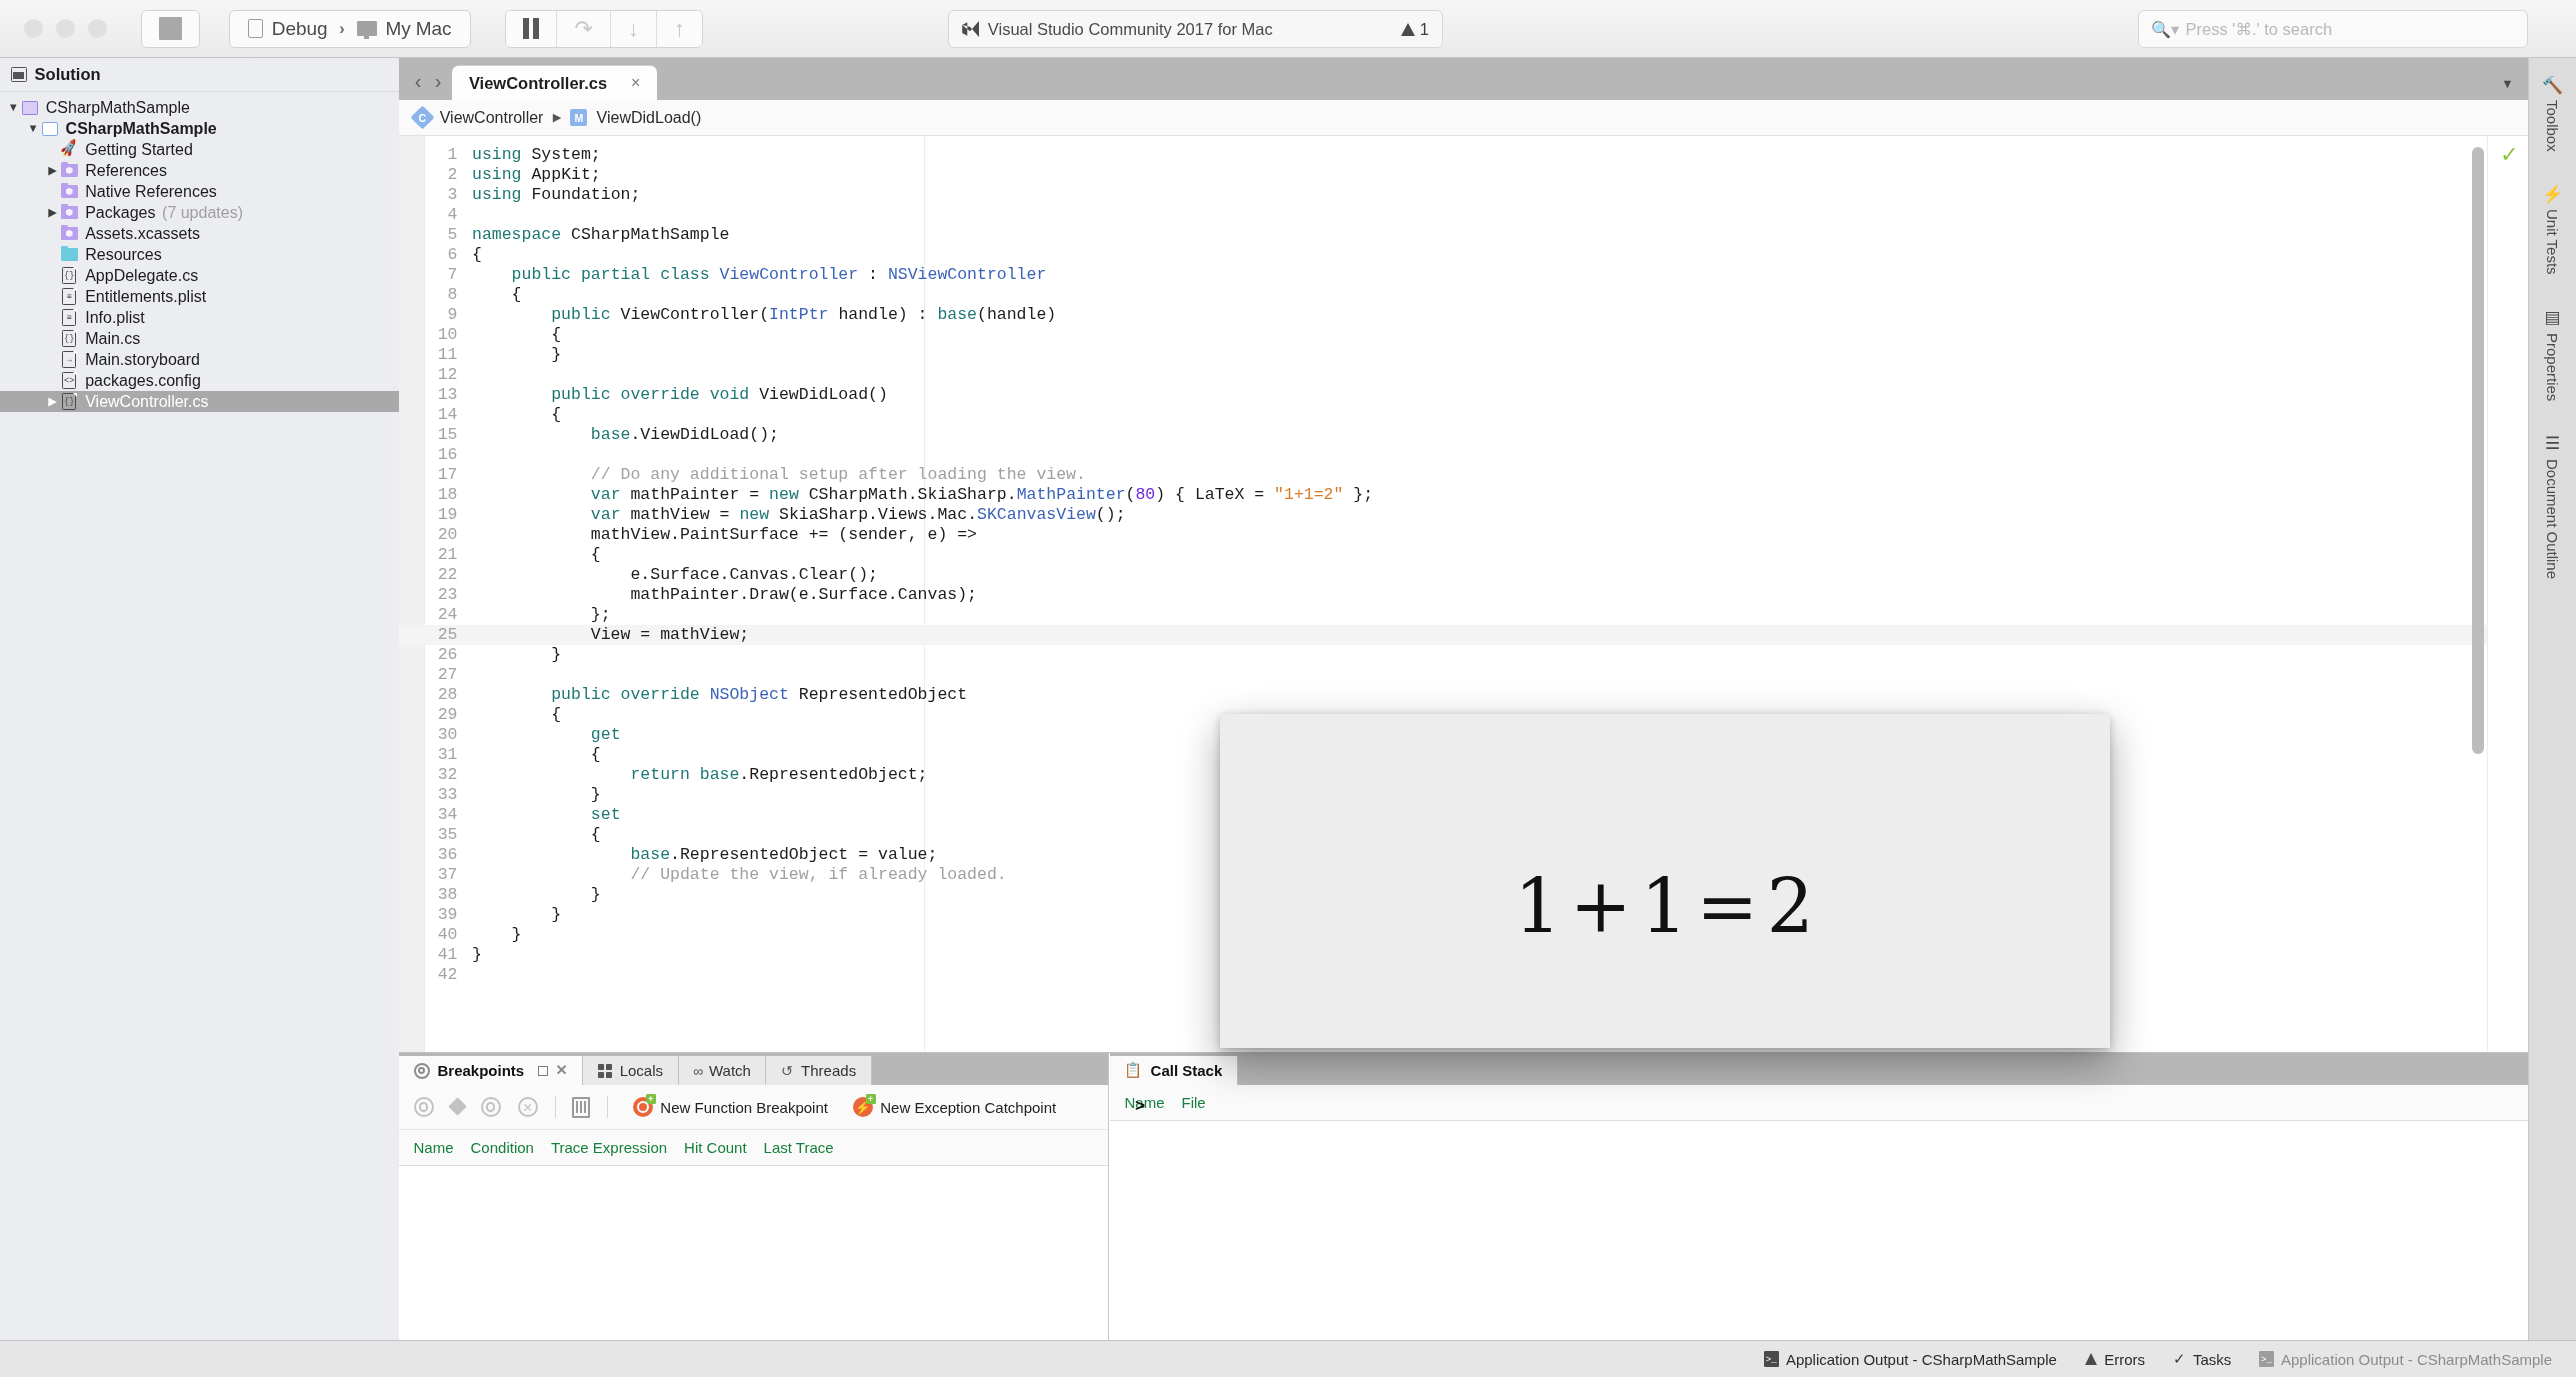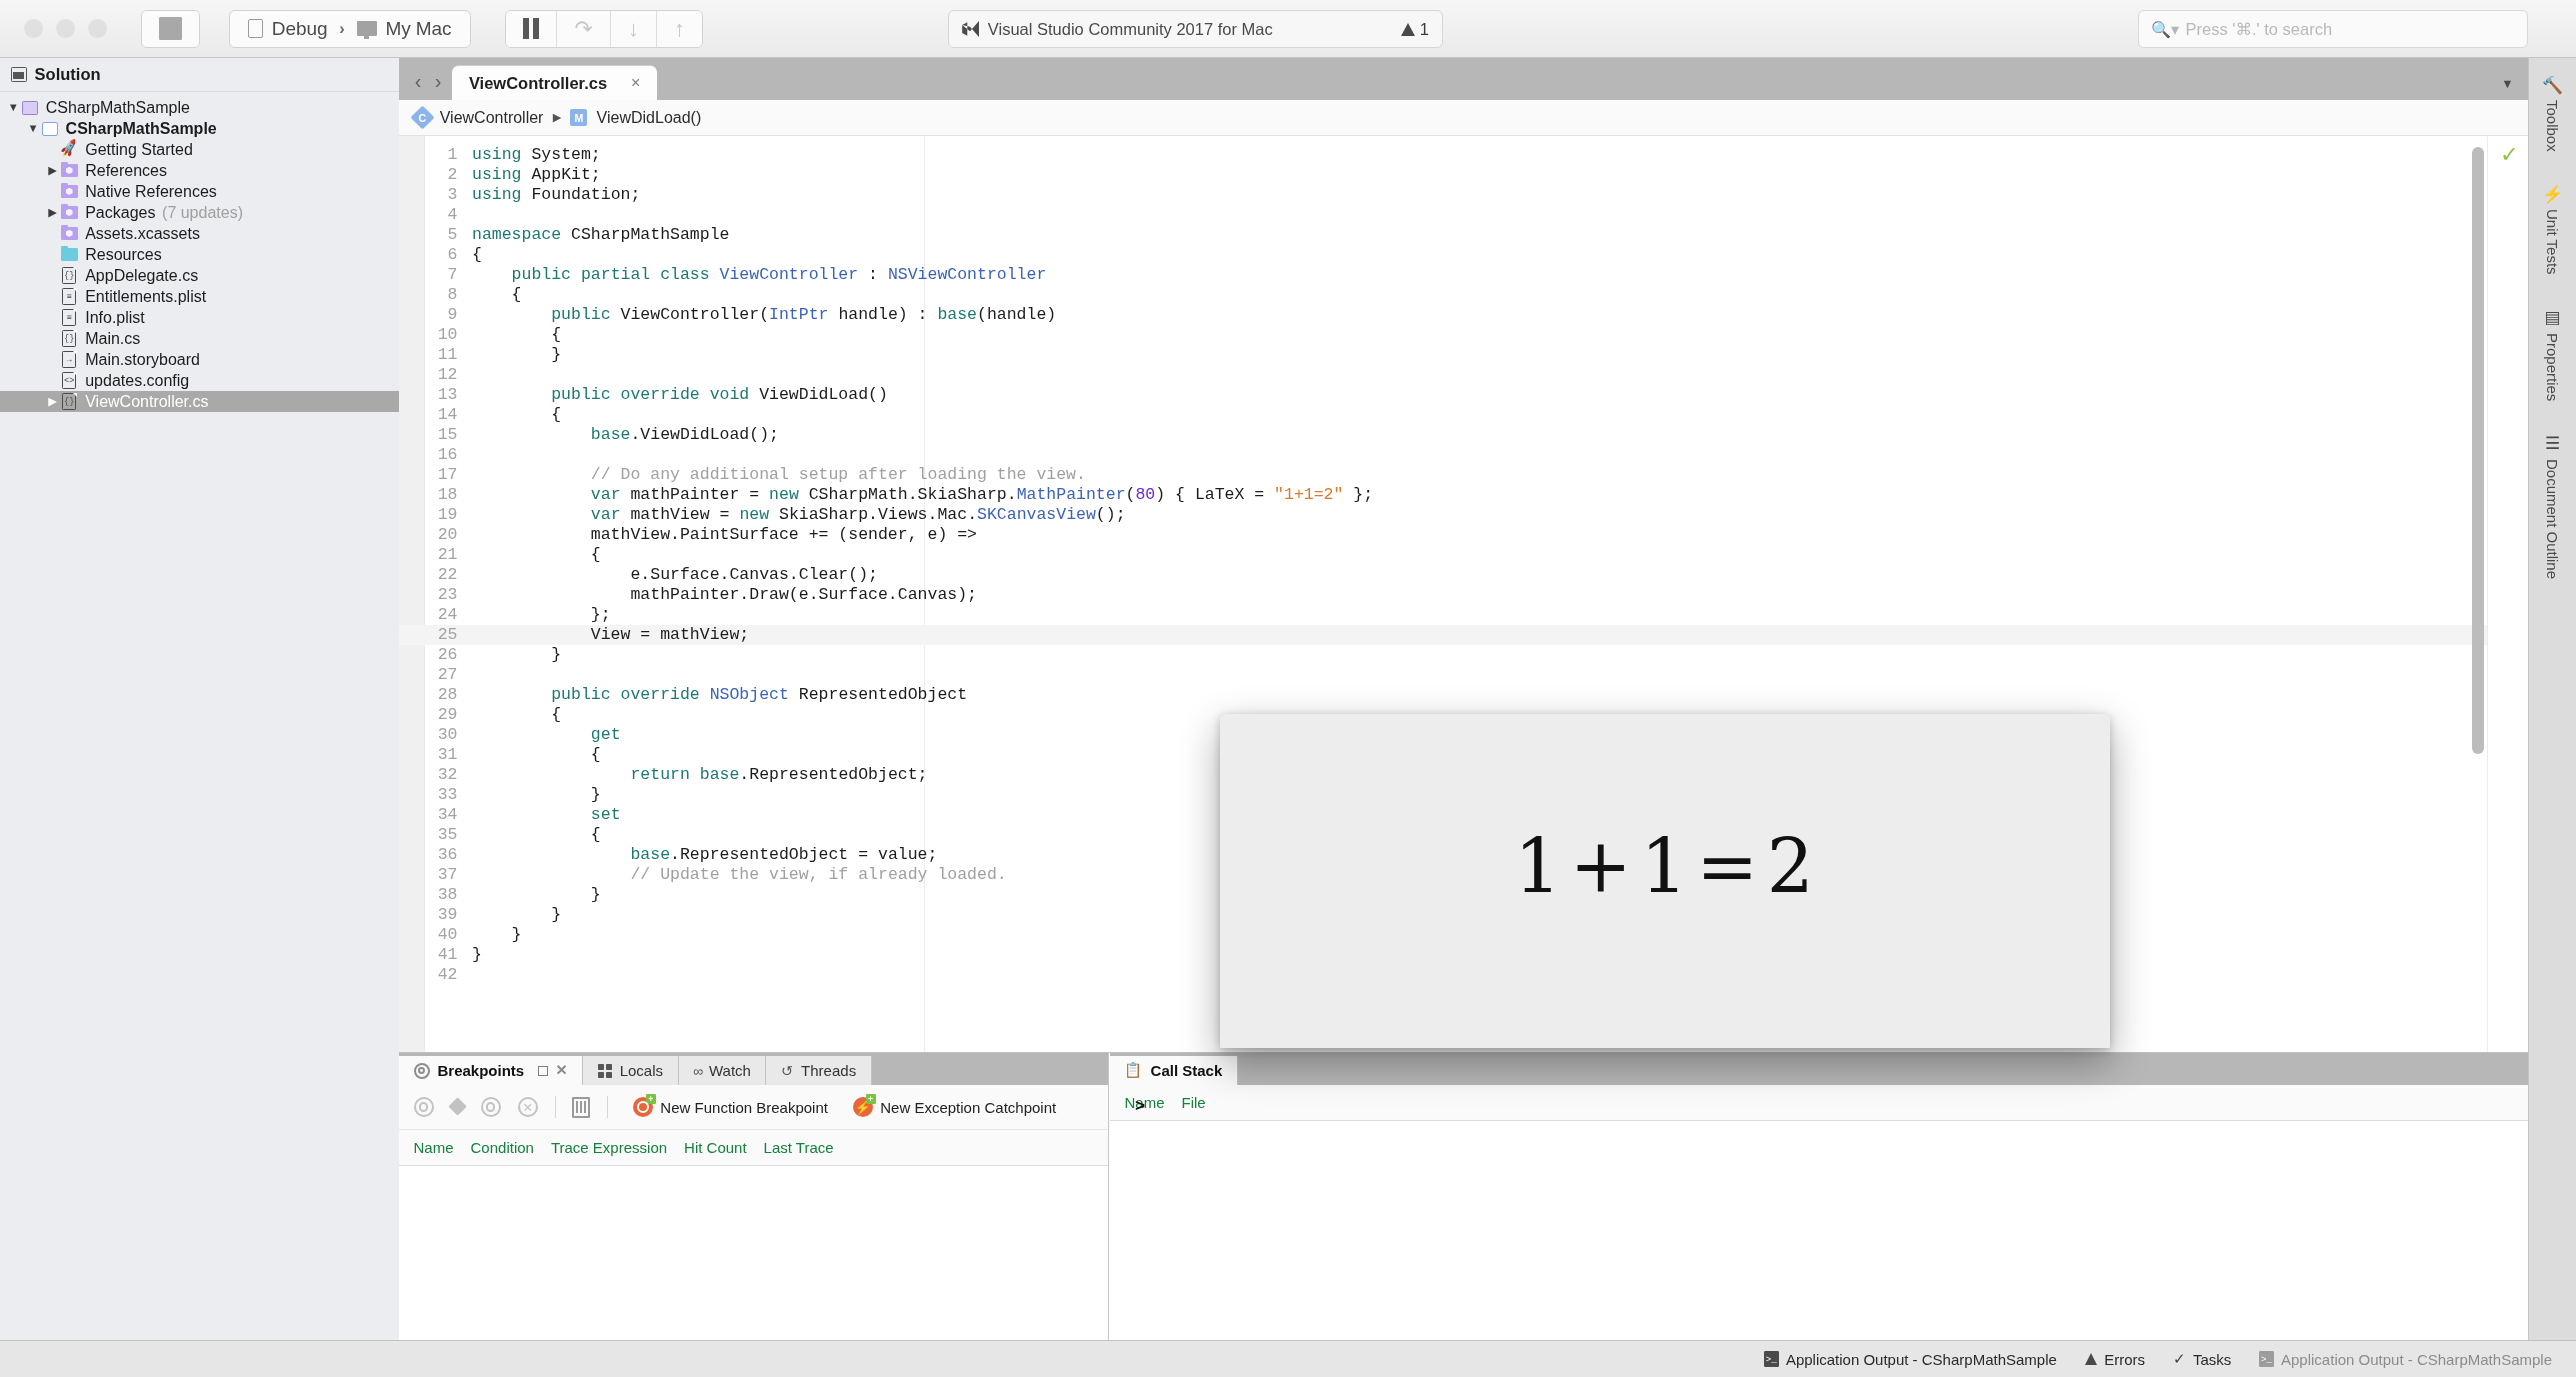--- a/index.html
+++ b/index.html
@@ -255,21 +255,21 @@
   }
   .appwin-title {
     height:30px; background:linear-gradient(to bottom,#e6e6e6,#d3d3d3);
     border-bottom:0.7px solid #b5b5b5;
     display:flex; align-items:center; position:relative;
   }
   .aw-lights { display:flex; gap:7.3px; margin-left:10.6px; }
   .aw-lt { width:14px;height:14px;border-radius:50%; }
   .aw-red{background:#fc6058;} .aw-yel{background:#fdbc40;} .aw-grn{background:#34c749;}
   .aw-name { position:absolute; left:0; right:0; text-align:center; font-size:16px; color:#3d3d3d; }
-  .appwin-body { height:304px; background:#ededed; display:flex; align-items:center; justify-content:center; }
+  .appwin-body { height:304px; background:#ededed; display:flex; align-items:center; justify-content:center;margin-top:40px; }
   .math { font-family:"DejaVu Serif", serif; font-size:74px; color:#111; letter-spacing:2px; }
   .math .op { margin:0 6.6px; }
 
   .cs-prompt { position:absolute; left:25px; top:44px; font-size:17px; color:#111; font-weight:bold; font-family:"Liberation Mono",monospace; }
 </style>
 </head>
 <body>
 
 <div class="app">
 
@@ -441,21 +441,21 @@
           <span class="nico">
             <span class="docico">→</span>
           </span>
           <span class="nlabel">Main.storyboard</span>
         </div>
         <div class="node" style="padding-left: 46px;">
           <span class="tri empty">▶</span>
           <span class="nico">
             <span class="docico">&lt;&gt;</span>
           </span>
-          <span class="nlabel">updates.config</span>
+          <span class="nlabel">packages.config</span>
         </div>
         <div class="node sel" style="padding-left: 46px;">
           <span class="tri">▶</span>
           <span class="nico">
             <span class="docico">{}</span>
           </span>
           <span class="nlabel">ViewController.cs</span>
         </div>
       </div>
   </div>

